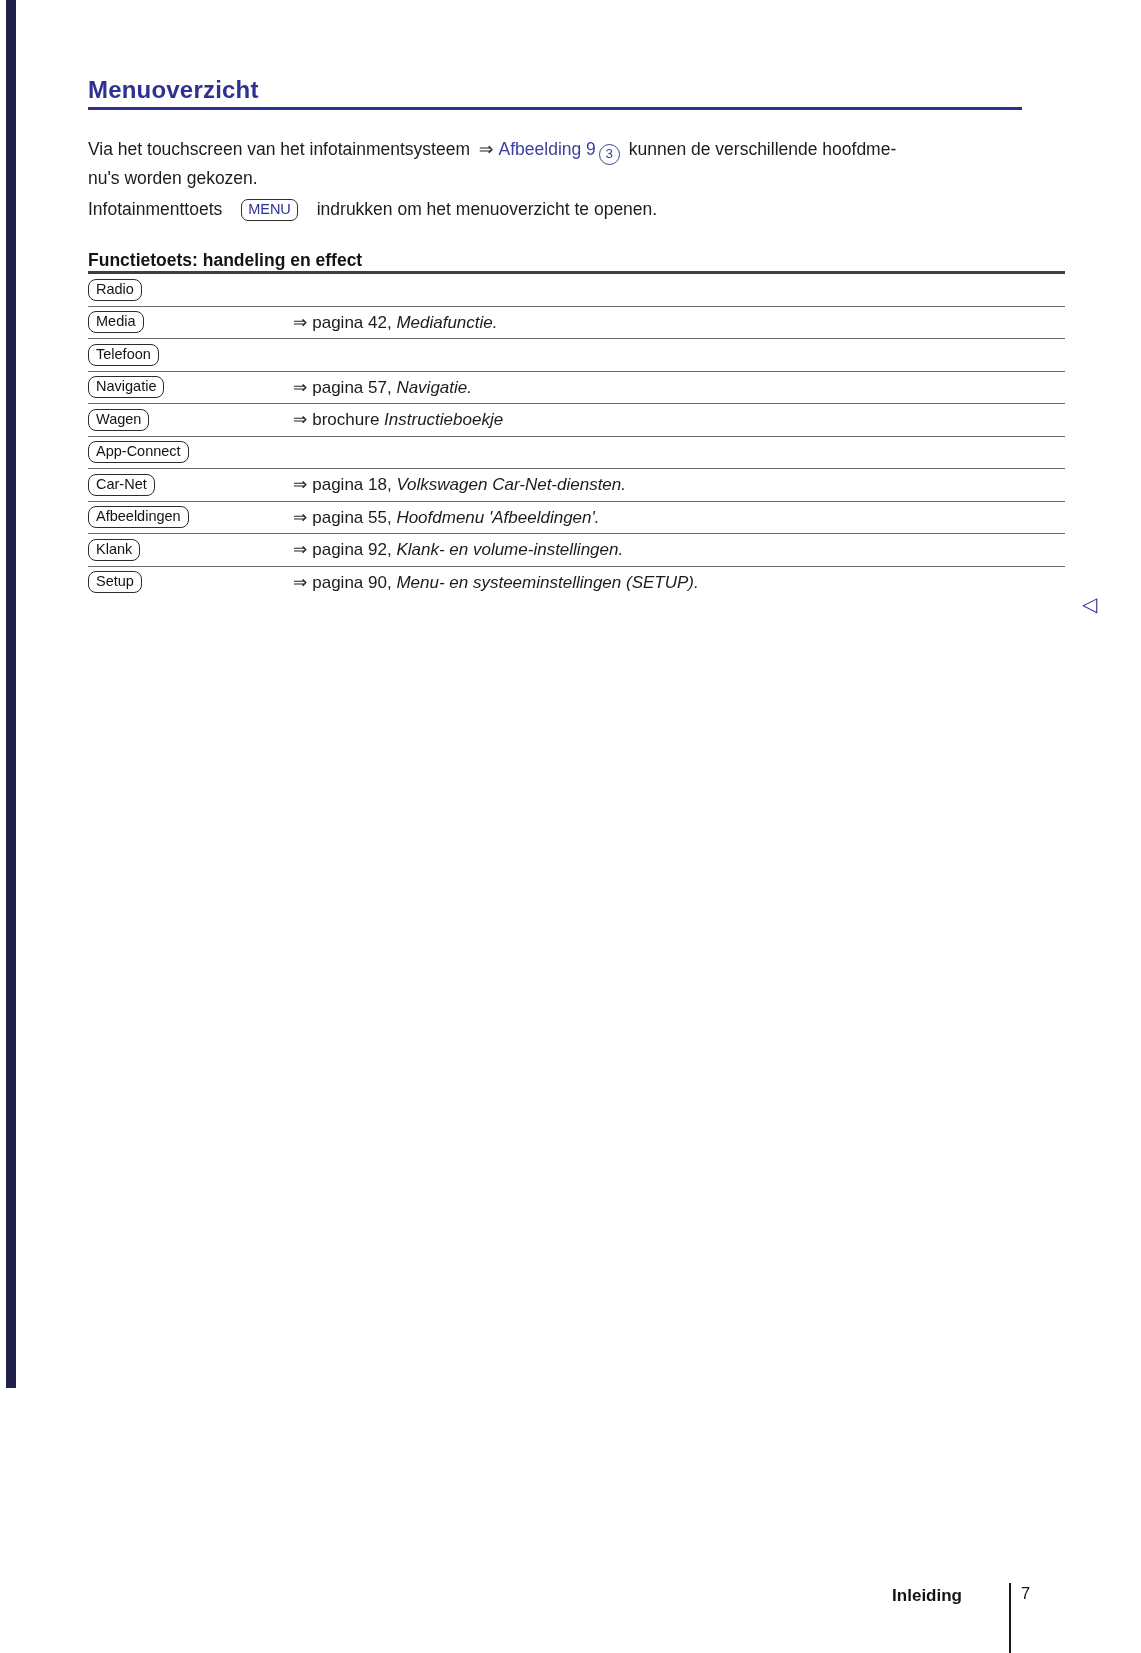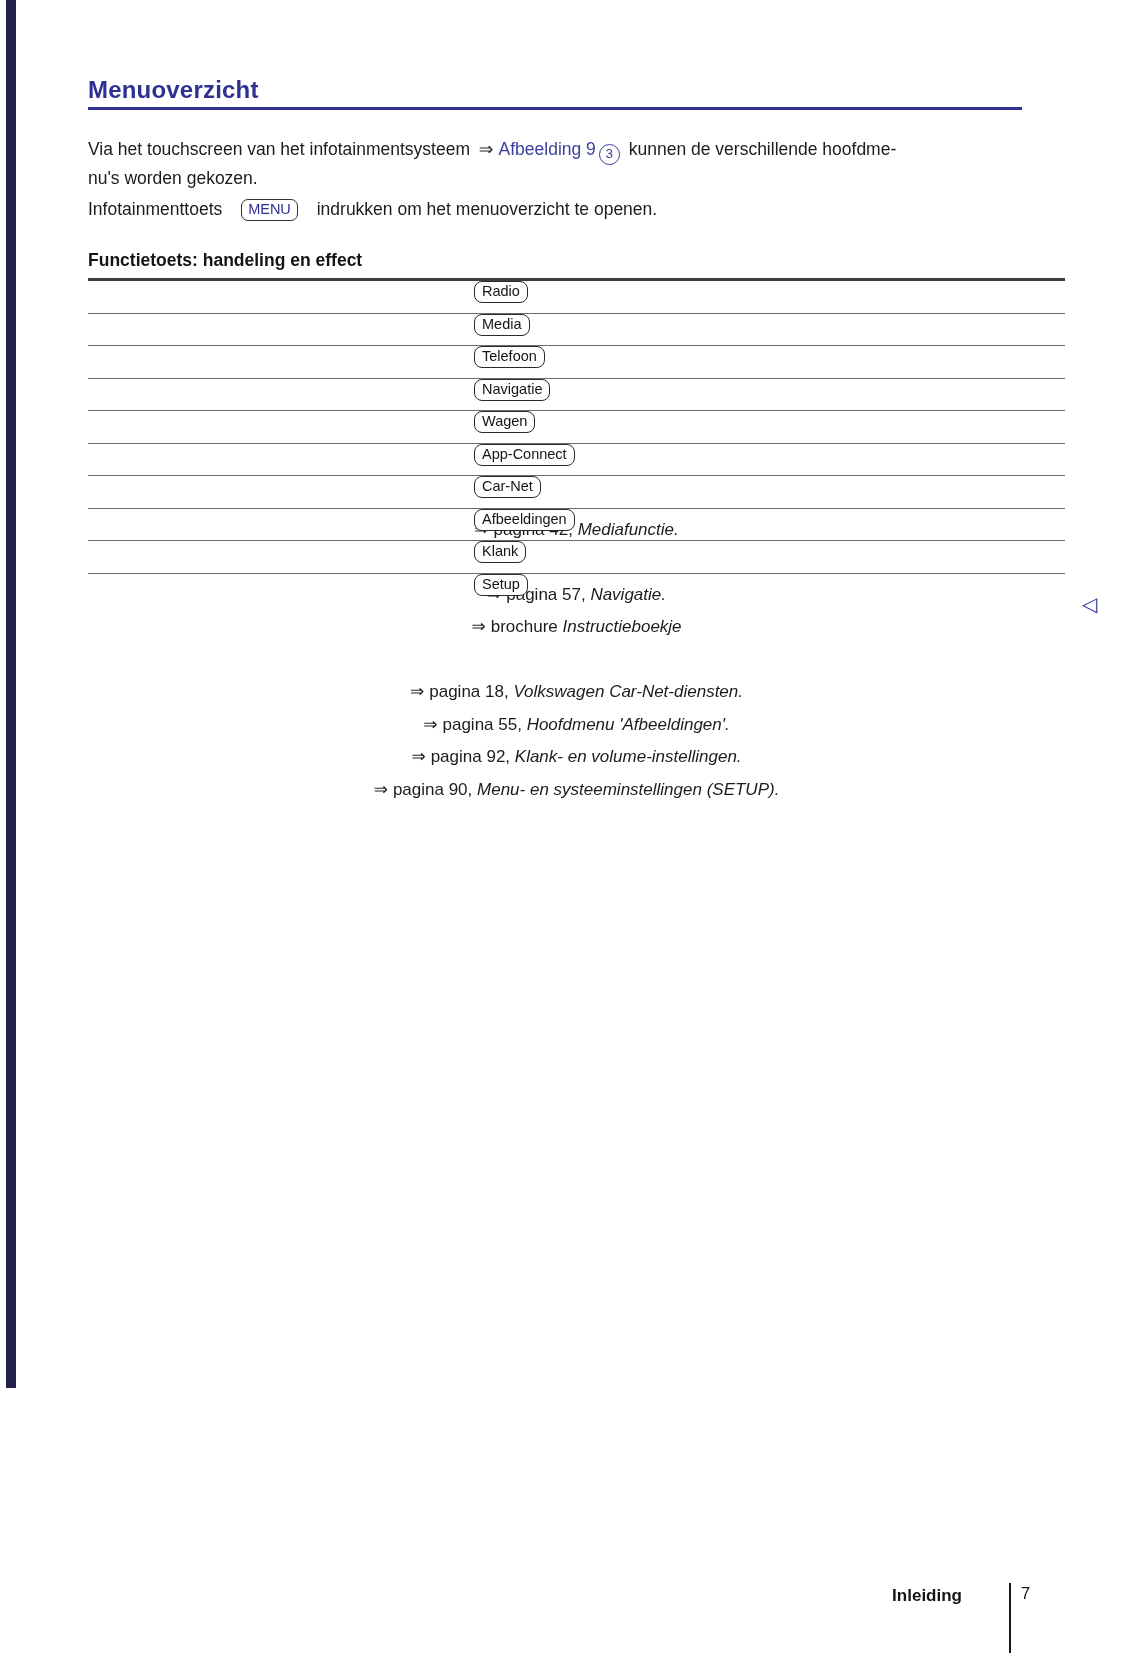--- a/index.html
+++ b/index.html
@@ -48,28 +48,26 @@
     padding:0 6px 1px 6px;margin:0 14px;
     font-size:14.5px;line-height:19px;color:#2e3192;
     vertical-align:1px;white-space:nowrap;background:#fff;
   }
   
   .ftable{
     position:absolute;left:88px;top:250px;width:977px;
   }
   .thead{
     font-size:17.5px;font-weight:bold;color:#141414;
-    padding-bottom:7px;
   }
   .thickrule{height:3px;background:#3e3e3e;}
   .trow{
     display:flex;align-items:center;
     height:31.5px;
     border-bottom:1px solid #6a6a6a;
-    flex-direction:column;
   }
   .trow:last-child{border-bottom:none;}
   .tkey{width:205px;flex:0 0 205px;}
   .fkey{
     display:inline-block;
     border:1.8px solid #2b2b2b;border-radius:8px;
     padding:1px 7px 2px 7px;
     font-size:14.5px;line-height:17px;color:#141414;
     white-space:nowrap;background:#fff;
   }

